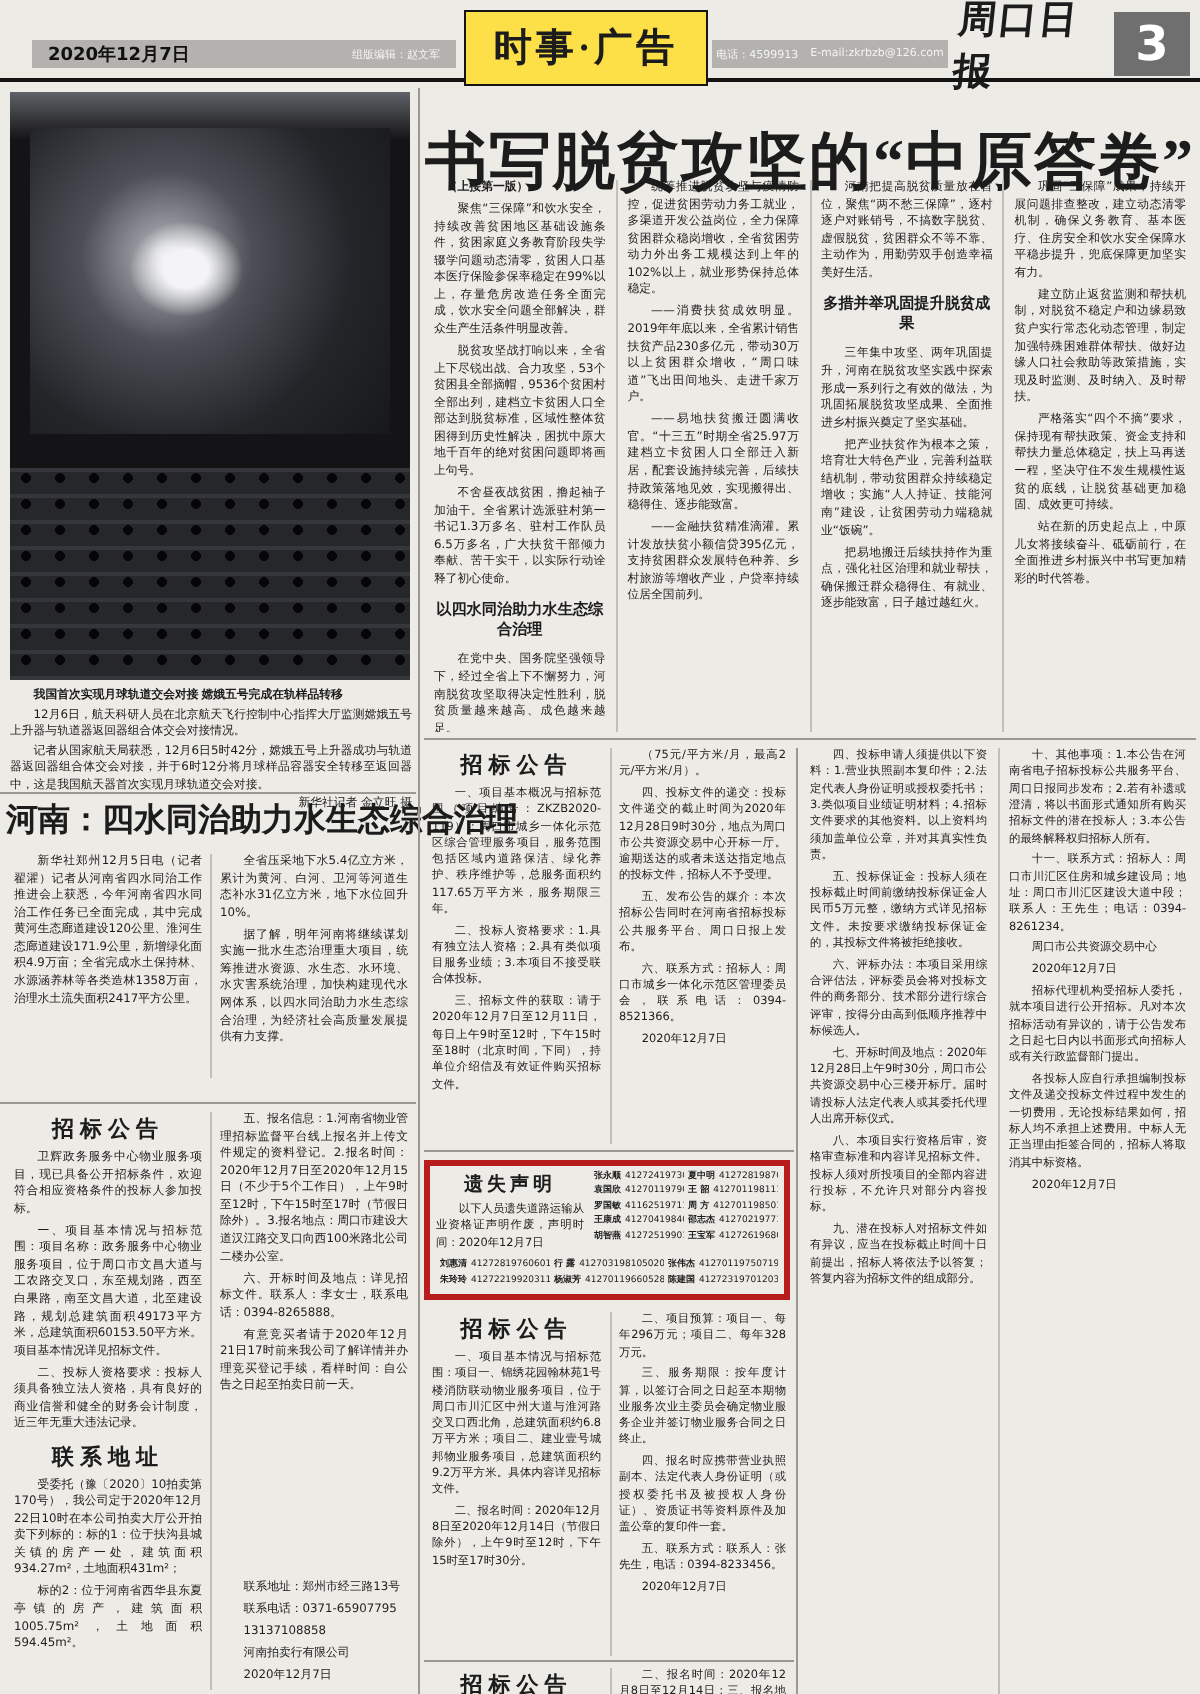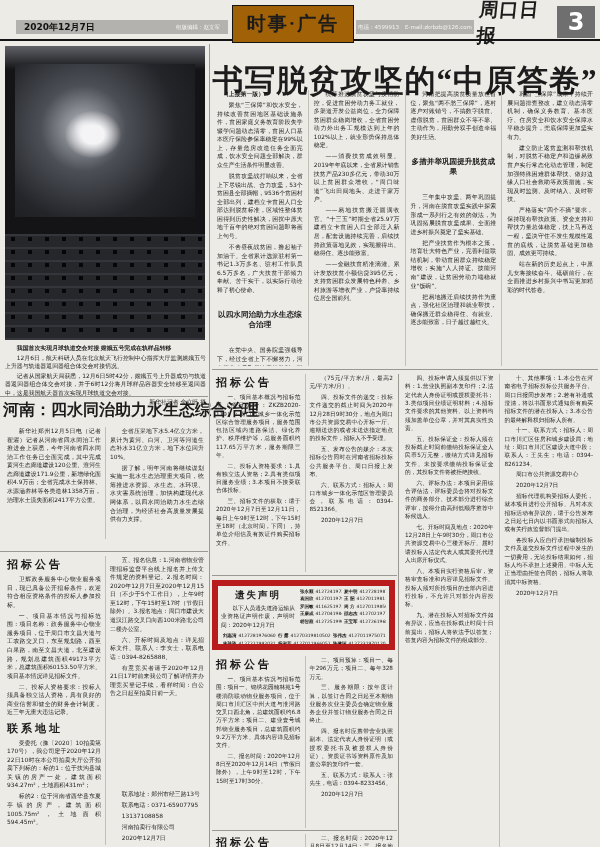--- a/index.html
+++ b/index.html
@@ -6,21 +6,21 @@
   .page{position:relative;width:600px;height:847px;background:#edebe6;overflow:hidden;
         font-family:"DejaVu Sans",sans-serif;color:#1c1c1c;}
   
   .hdr{position:absolute;left:0;top:0;width:600px;height:42px;}
   .hrule{position:absolute;left:0;top:39px;width:600px;height:2px;background:#141414;}
   .gbar{position:absolute;top:20px;height:14px;background:#b4b2ae;display:flex;align-items:center;}
   .gbar.l{left:16px;width:212px;justify-content:space-between;padding:0 8px;box-sizing:border-box;}
   .gbar.r{left:356px;width:118px;justify-content:center;gap:6px;}
   .date{font-size:9px;font-weight:bold;color:#111;}
   .tiny-w{font-size:5.5px;color:#f4f4f2;white-space:nowrap;}
-  .secbox{position:absolute;left:232px;top:5px;width:120px;height:36px;background:#a16207;
+  .secbox{position:absolute;left:232px;top:5px;width:120px;height:36px;background:#fde047;
           border:1.5px solid #141414;display:flex;align-items:center;justify-content:center;}
   .secbox span{font-family:"Liberation Serif",serif;font-weight:bold;font-size:19px;letter-spacing:2px;}
   .mast{position:absolute;left:478px;top:8px;width:76px;height:30px;display:flex;align-items:center;justify-content:center;
         font-family:"Liberation Serif",serif;font-weight:bold;font-size:19px;transform:skewX(-6deg);letter-spacing:1px;}
   .pagebox{position:absolute;left:557px;top:6px;width:38px;height:32px;background:#6f6f6f;
            display:flex;align-items:center;justify-content:center;color:#fff;font-size:24px;font-weight:bold;}
   
   .photo{position:absolute;left:5px;top:46px;width:200px;height:294px;background:#141416;overflow:hidden;}
   .ph-lights{position:absolute;left:0;top:0;width:100%;height:8%;background:linear-gradient(#606268,#141416);}
   .ph-screen{position:absolute;left:5%;top:6%;width:90%;height:52%;
@@ -39,47 +39,47 @@
   .vrule{position:absolute;width:1px;background:#9b9892;}
   .hline{position:absolute;height:1px;background:#9b9892;}
   
   .main-h{position:absolute;left:212px;top:48px;width:386px;text-align:center;
           font-family:"Liberation Serif",serif;font-weight:bold;font-size:31px;letter-spacing:1px;margin-top:12px;}
   .main-cols{position:absolute;left:212px;top:90px;width:386px;height:276px;display:flex;overflow:hidden;}
   .mcol{flex:1;padding:0 5px;overflow:hidden;}
   .mcol + .mcol{border-left:1px solid #c2bfb9;}
   .mcol p{font-size:5.9px;line-height:1.45;text-align:justify;margin:0 0 2.5px;text-indent:2em;}
   .mcol .lead{font-weight:bold;text-indent:1em;}
-  .sub{font-size:7.6px;font-weight:bold;text-align:center;margin:16px 0;}
+  .sub{font-size:7.6px;font-weight:bold;text-align:center;margin:6px 0;}
   
   .henan{position:absolute;left:3px;top:400px;width:205px;}
   .henan-h{font-family:"Liberation Serif",serif;font-weight:bold;font-size:16px;white-space:nowrap;margin:0 0 6px;}
   .henan-cols{display:flex;height:112px;overflow:hidden;}
   .hcol{flex:1;padding:0 4px;overflow:hidden;}
   .hcol + .hcol{border-left:1px solid #c2bfb9;}
   .hcol p,.bcol p{font-size:5.9px;line-height:1.45;text-align:justify;margin:0 0 2.5px;text-indent:2em;}
   
   .lb{position:absolute;left:3px;top:556px;width:205px;height:289px;display:flex;overflow:hidden;}
   .bcol{flex:1;padding:0 4px;overflow:hidden;display:flex;flex-direction:column;}
   .bcol + .bcol{border-left:1px solid #c2bfb9;}
-  .notice-t{font-size:11px;font-weight:bold;letter-spacing:3px;margin:1px 0 3px;}
+  .notice-t{font-size:11px;font-weight:bold;text-align:center;letter-spacing:3px;margin:1px 0 3px;}
   .contact{font-size:5.9px;line-height:1.5;text-align:center;margin:0;}
   .sig{font-size:5.9px;line-height:1.5;text-align:right;margin:0;}
   .push{margin-top:auto;}
   
   .mid{position:absolute;left:212px;top:374px;width:185px;height:473px;overflow:hidden;}
   .mblock{position:absolute;left:0;width:185px;display:flex;overflow:hidden;}
   .mb1{top:0;height:198px;}
   .mb2{top:282px;height:172px;}
   .mb3{top:460px;height:13px;}
   .mcola,.mcolb{width:50%;box-sizing:border-box;padding:0 4px;overflow:hidden;display:flex;flex-direction:column;}
   .mcolb{border-left:1px solid #c2bfb9;}
   .mid p{font-size:5.7px;line-height:1.45;text-align:justify;margin:0 0 2.5px;text-indent:2em;}
   .mrule{position:absolute;left:0;width:185px;height:1px;background:#9b9892;}
-  .lost{position:absolute;left:0;top:206px;width:183px;height:70px;border:6px solid #b91c1c;
+  .lost{position:absolute;left:0;top:206px;width:183px;height:70px;border:3px solid #b91c1c;
         background:#edebe6;box-sizing:border-box;padding:2px 3px;overflow:hidden;}
   .lost-top{display:flex;}
   .lost-tb{width:74px;flex:none;padding-right:3px;}
   .lost-h{font-size:9.5px;font-weight:bold;text-align:center;letter-spacing:2px;margin:1px 0 2px;}
   .lost-i{font-size:4.8px;line-height:1.4;text-align:justify;margin:0;}
   .ent-a{flex:1;display:flex;flex-wrap:wrap;align-content:flex-start;}
   .ent-a .ent{width:50%;}
   .ent-b{display:flex;flex-wrap:wrap;margin-top:1px;}
   .ent-b .ent{width:33.33%;}
   .ent{display:flex;justify-content:space-between;font-size:4.5px;line-height:1.65;

